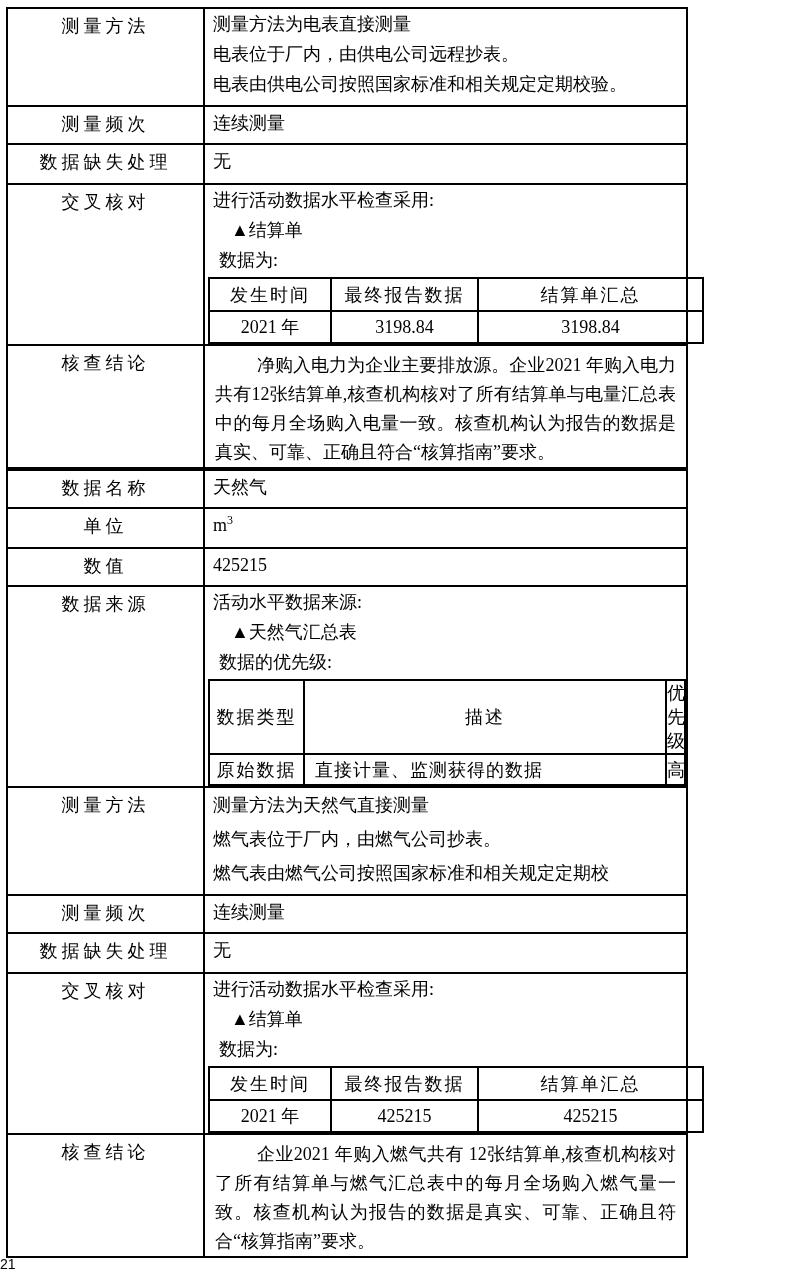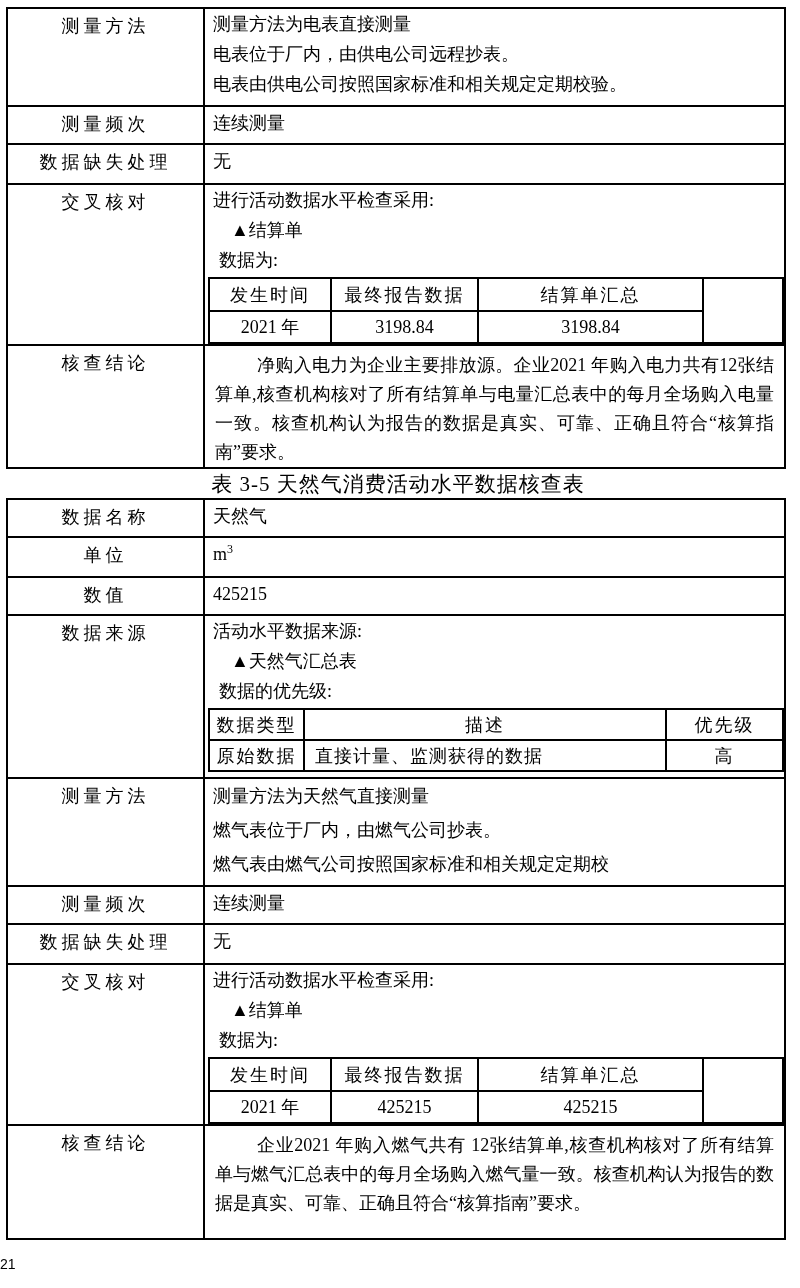--- a/index.html
+++ b/index.html
@@ -10,21 +10,21 @@
     font-family: "Liberation Serif", "DejaVu Serif", serif;
     font-size: 18px;
     position: relative;
     overflow: hidden;
   }
   .sheet { padding: 7px 10px 0 6px; }
 
   
   table.vtable {
     border-collapse: collapse;
-    width: 780px;
+    width: 682px;
     table-layout: fixed;
   }
   .vtable > tbody > tr > td {
     border: 2px solid #000;
     vertical-align: top;
     padding: 0;
   }
   col.c-label { width: 197px; }
 
   .lbl {
@@ -163,21 +163,20 @@
       </tr>
       <tr class="rh-conc1">
         <td class="lbl">核查结论</td>
         <td class="cnt">
           <div class="para">净购入电力为企业主要排放源。企业2021 年购入电力共有12张结算单,核查机构核对了所有结算单与电量汇总表中的每月全场购入电量一致。核查机构认为报告的数据是真实、可靠、正确且符合“核算指南”要求。</div>
         </td>
       </tr>
     </tbody>
   </table>
 
-  <div class="tbl-title">表 3-5  天然气消费活动水平数据核查表</div>
 
   <table class="vtable">
     <colgroup>
         <col class="c-label">
         <col>
       </colgroup>
     <tbody>
       <tr class="rh-single">
         <td class="lbl">数据名称</td>
         <td class="cnt">

